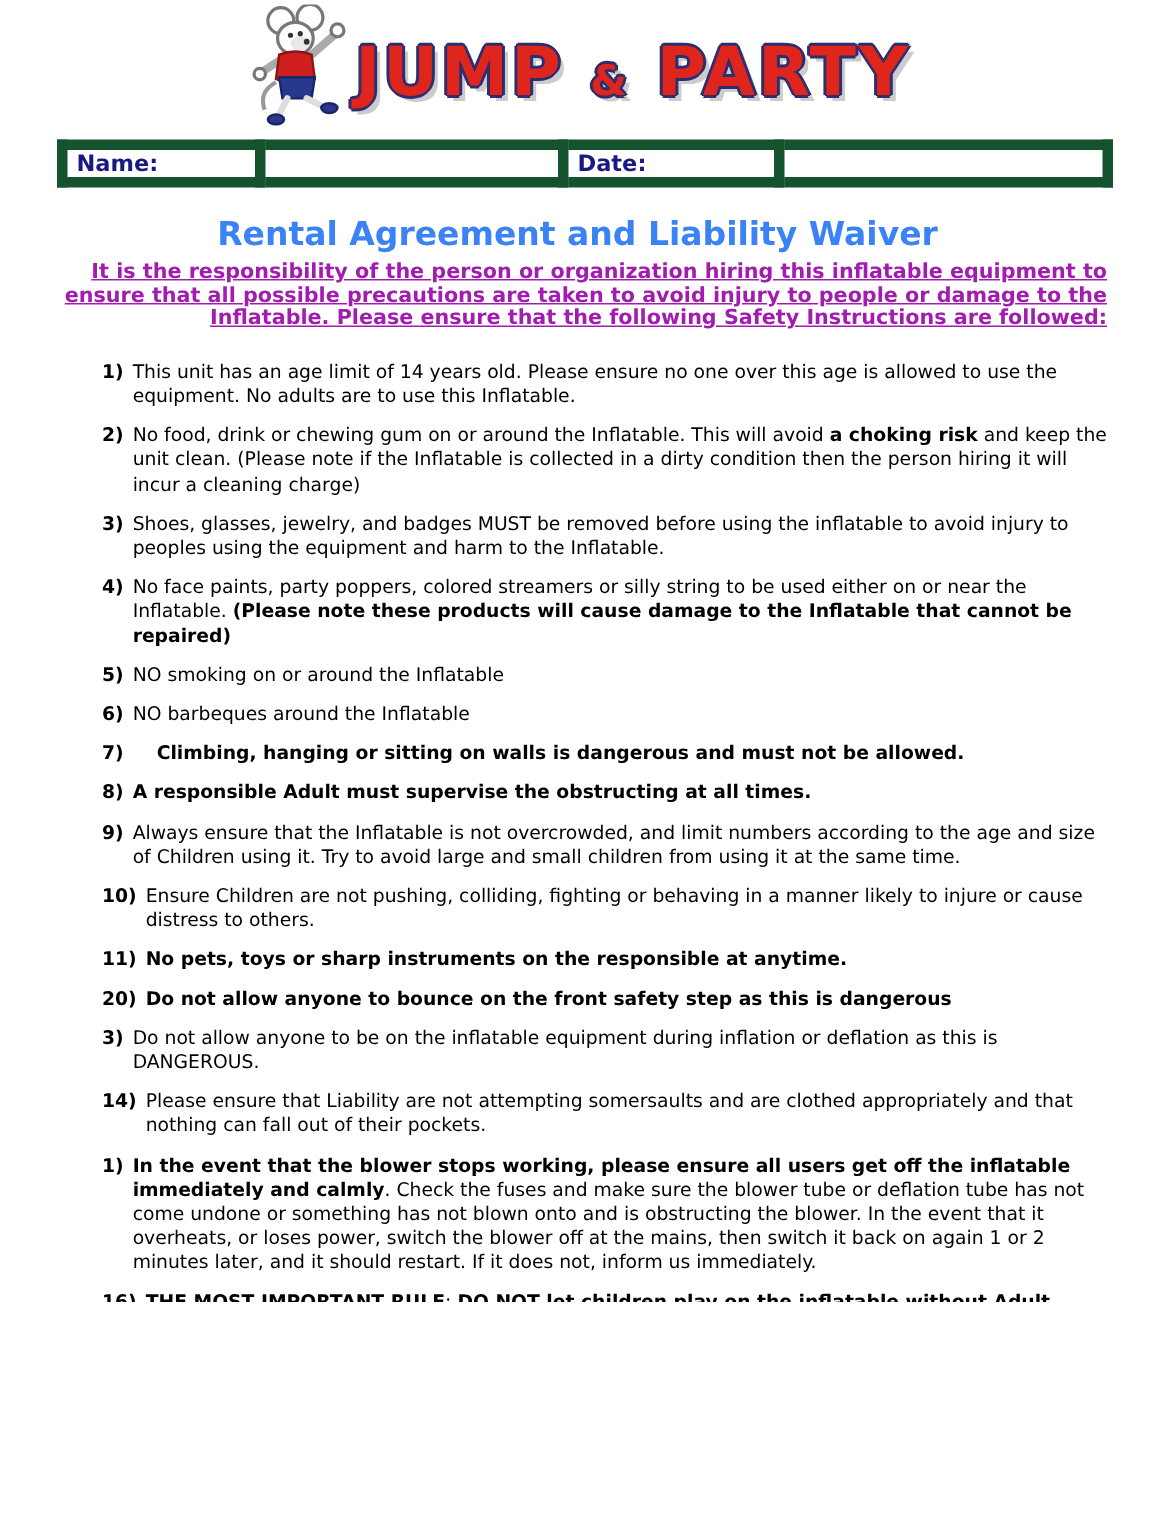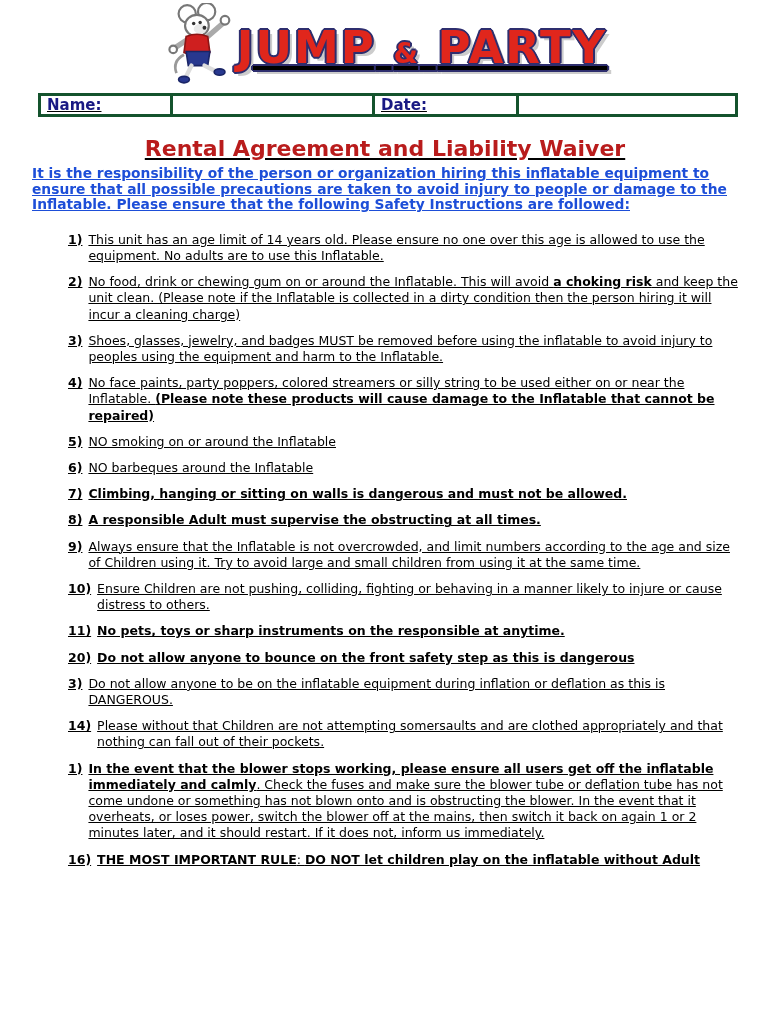--- a/index.html
+++ b/index.html
@@ -5,21 +5,20 @@
   * { box-sizing: border-box; }
   html, body { margin: 0; padding: 0; background: #ffffff; }
   body { font-family: "DejaVu Sans", "Liberation Sans", sans-serif; }
 
   .page {
     position: relative;
     width: 770px;
     height: 868px;
     background: #ffffff;
     overflow: hidden;
-    text-decoration: underline;
   }
 
   
   .logo-row {
     display: flex;
     justify-content: center;
     align-items: center;
     padding-top: 6px;
     height: 88px;
   }
@@ -42,47 +41,47 @@
   
   .info-table {
     width: 697px;
     margin-left: 38px;
     margin-top: 5px;
     border-collapse: collapse;
     border: 3px solid #191983;
     table-layout: fixed;
   }
   .info-table td {
-    border: 3px solid #14532d;
+    border: 7px solid #14532d;
     height: 20px;
     padding: 0 0 0 6px;
     font-size: 15px;
   }
   .info-table td.lbl {
     font-weight: bold;
     color: #191983;
   }
 
   
   .doc-title {
     margin: 19px 0 5px 0;
     text-align: center;
-    color: #b91c1c;
+    color: #3b82f6;
     font-size: 22px;
     font-weight: bold;
   }
   .intro {
     width: 706px;
     margin: 0 auto;
-    text-align: left;
+    text-align: right;
     font-weight: bold;
     font-size: 13.8px;
     line-height: 15.6px;
     text-decoration: underline;
-    color: #1d4ed8;
+    color: #a21caf;
   }
 
   
   .rules {
     margin: 19px 0 0 68px;
     width: 674px;
     font-size: 12.5px;
     line-height: 16.2px;
     color: #000000;
   }
@@ -195,21 +194,21 @@
       <span class="rule-text"><span>NO smoking on or around the Inflatable</span></span>
     </div>
 
     <div class="rule">
       <span class="rule-num">6)</span>
       <span class="rule-text"><span>NO barbeques around the Inflatable</span></span>
     </div>
 
     <div class="rule">
       <span class="rule-num">7)</span>
-      <span class="rule-text"><span style="font-weight: bold;">Climbing, hanging or sitting on walls is dangerous and must not be allowed.</span></span>
+      <span class="rule-text"><span style="font-weight: bold; margin-left: 16px;">Climbing, hanging or sitting on walls is dangerous and must not be allowed.</span></span>
     </div>
 
     <div class="rule">
       <span class="rule-num">8)</span>
       <span class="rule-text"><span style="font-weight: bold;">A responsible Adult must supervise the obstructing at all times.</span></span>
     </div>
 
     <div class="rule">
       <span class="rule-num">9)</span>
       <span class="rule-text"><span>Always ensure that the Inflatable is not overcrowded, and limit numbers according to the age and size of Children using it. Try to avoid large and small children from using it at the same time.</span></span>
@@ -230,21 +229,21 @@
       <span class="rule-text"><span style="font-weight: bold;">Do not allow anyone to bounce on the front safety step as this is dangerous</span></span>
     </div>
 
     <div class="rule">
       <span class="rule-num">3)</span>
       <span class="rule-text"><span>Do not allow anyone to be on the inflatable equipment during inflation or deflation as this is DANGEROUS.</span></span>
     </div>
 
     <div class="rule">
       <span class="rule-num">14)</span>
-      <span class="rule-text"><span>Please without that Children are not attempting somersaults and are clothed appropriately and that nothing can fall out of their pockets.</span></span>
+      <span class="rule-text"><span>Please ensure that Liability are not attempting somersaults and are clothed appropriately and that nothing can fall out of their pockets.</span></span>
     </div>
 
     <div class="rule">
       <span class="rule-num">1)</span>
       <span class="rule-text"><span style="font-weight: bold;">In the event that the blower stops working, please ensure all users get off the inflatable immediately and calmly</span><span>. Check the fuses and make sure the blower tube or deflation tube has not come undone or something has not blown onto and is obstructing the blower. In the event that it overheats, or loses power, switch the blower off at the mains, then switch it back on again 1 or 2 minutes later, and it should restart. If it does not, inform us immediately.</span></span>
     </div>
 
     <div class="rule">
       <span class="rule-num">16)</span>
       <span class="rule-text"><span style="font-weight: bold;">THE MOST IMPORTANT RULE</span><span>: </span><span style="font-weight: bold;">DO NOT let children play on the inflatable without Adult supervision. Adult supervision is necessary to enforce these rules for safe operation of the Inflatable.</span></span>

